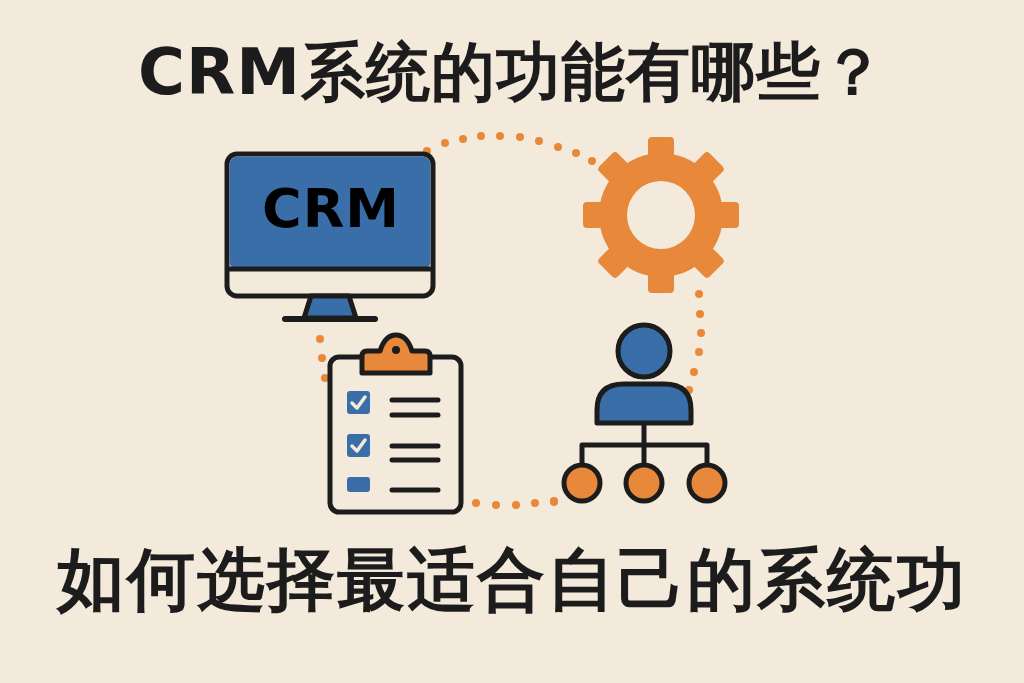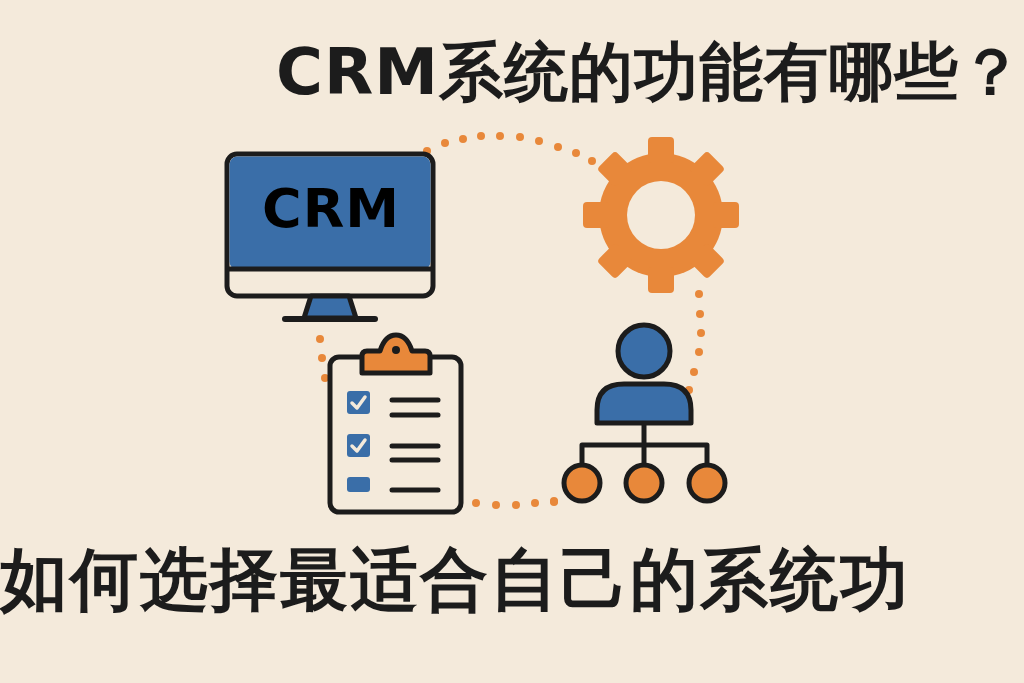--- a/index.html
+++ b/index.html
@@ -4,26 +4,26 @@
   <style>
     html, body { margin: 0; padding: 0; }
     body {
       width: 1024px; height: 683px; overflow: hidden;
       background: #f4eadb;
       position: relative;
       font-family: "DejaVu Sans", sans-serif;
     }
     .title {
       position: absolute; left: 0; width: 1024px; top: 32px;
-      text-align: right; font-size: 64px; font-weight: bold;
+      text-align: center; font-size: 64px; font-weight: bold;
       color: #1c1c1c; letter-spacing: 1px; line-height: 80px;
     }
     .subtitle {
       position: absolute; left: 0; width: 1024px; top: 538px;
-      font-size: 68px; font-weight: bold;
+      text-align: center; font-size: 68px; font-weight: bold;
       color: #1c1c1c; letter-spacing: 2px; line-height: 84px;
     }
     svg.art { position: absolute; left: 0; top: 0; }
     .crm-label {
       position: absolute; left: 232px; top: 176px; width: 198px;
       text-align: center; font-size: 54px; font-weight: bold;
       color: #000000; line-height: 66px; letter-spacing: 1px;
     }
   </style>
 </head>

